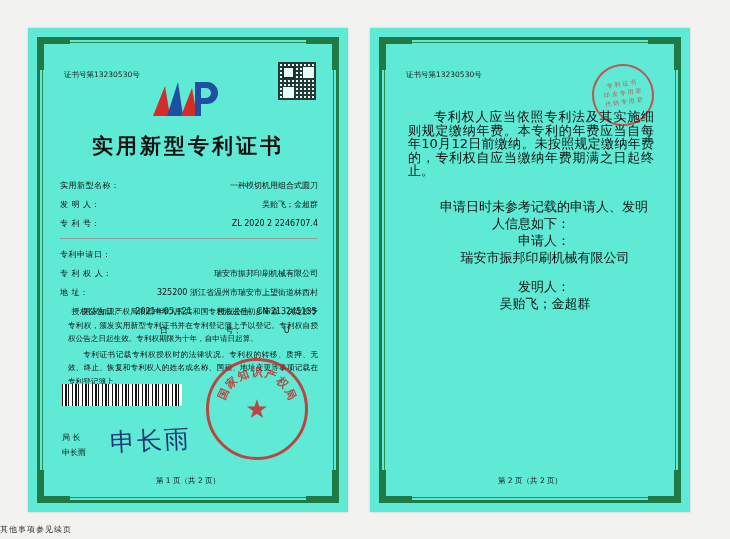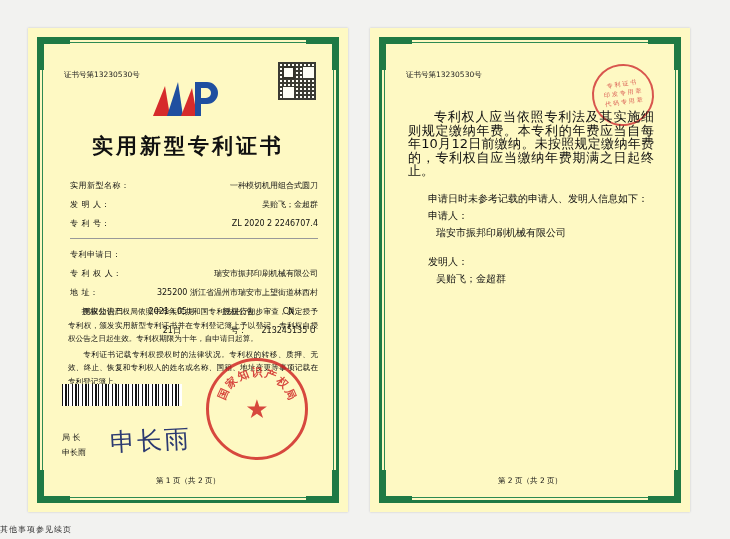--- a/index.html
+++ b/index.html
@@ -27,21 +27,21 @@
     font-size: 17px;
     font-weight: bold;
     letter-spacing: 1px;
     transform: rotate(-28deg);
     pointer-events: none;
     user-select: none;
   }
 
   .page {
     position: absolute;
-    background: #fef9c3;
+    background: #5eead4;
     box-shadow: 0 0 2px rgba(0,0,0,0.18);
     text-decoration: underline;
   }
   .page1 { left: 28px; top: 28px; width: 320px; height: 484px; }
   .page2 { left: 370px; top: 28px; width: 320px; height: 484px; }
 
   
   .frame-outer {
     position: absolute;
     left: 9px; top: 9px; right: 9px; bottom: 9px;
@@ -108,21 +108,21 @@
     top: 82px;
     text-align: center;
     font-size: 21px;
     letter-spacing: 3px;
     font-weight: bold;
     color: #111;
     font-family: "DejaVu Sans", "Liberation Sans", sans-serif;
   }
   .fields {
     position: absolute;
-    left: 20px; right: 8px;
+    left: 10px; right: 8px;
     top: 126px;
     font-size: 8px;
     color: #111;
     line-height: 19px;
   }
   .frow { display: flex; align-items: baseline; }
   .flabel {
     width: 74px;
     flex: 0 0 74px;
     letter-spacing: 0.5px;
@@ -240,24 +240,25 @@
     top: 60px;
     font-size: 13px;
     line-height: 13.5px;
     color: #111;
     text-align: justify;
     text-indent: 2em;
   }
   .p2-block {
     position: absolute;
     left: 16px; right: 14px;
-    top: 140px;
-    font-size: 10px;
+    top: 148px;
+    font-size: 13px;
     line-height: 17px;
     color: #111;
+    text-align: center;
   }
   .p2-block .indent { text-indent: 2em; }
   .p2-block .sub { margin-left: 28px; }
   .p2-block .gap { height: 12px; }
 
   .bottom-note {
     position: absolute;
     left: 0; right: 0;
     bottom: 4px;
     text-align: left;

